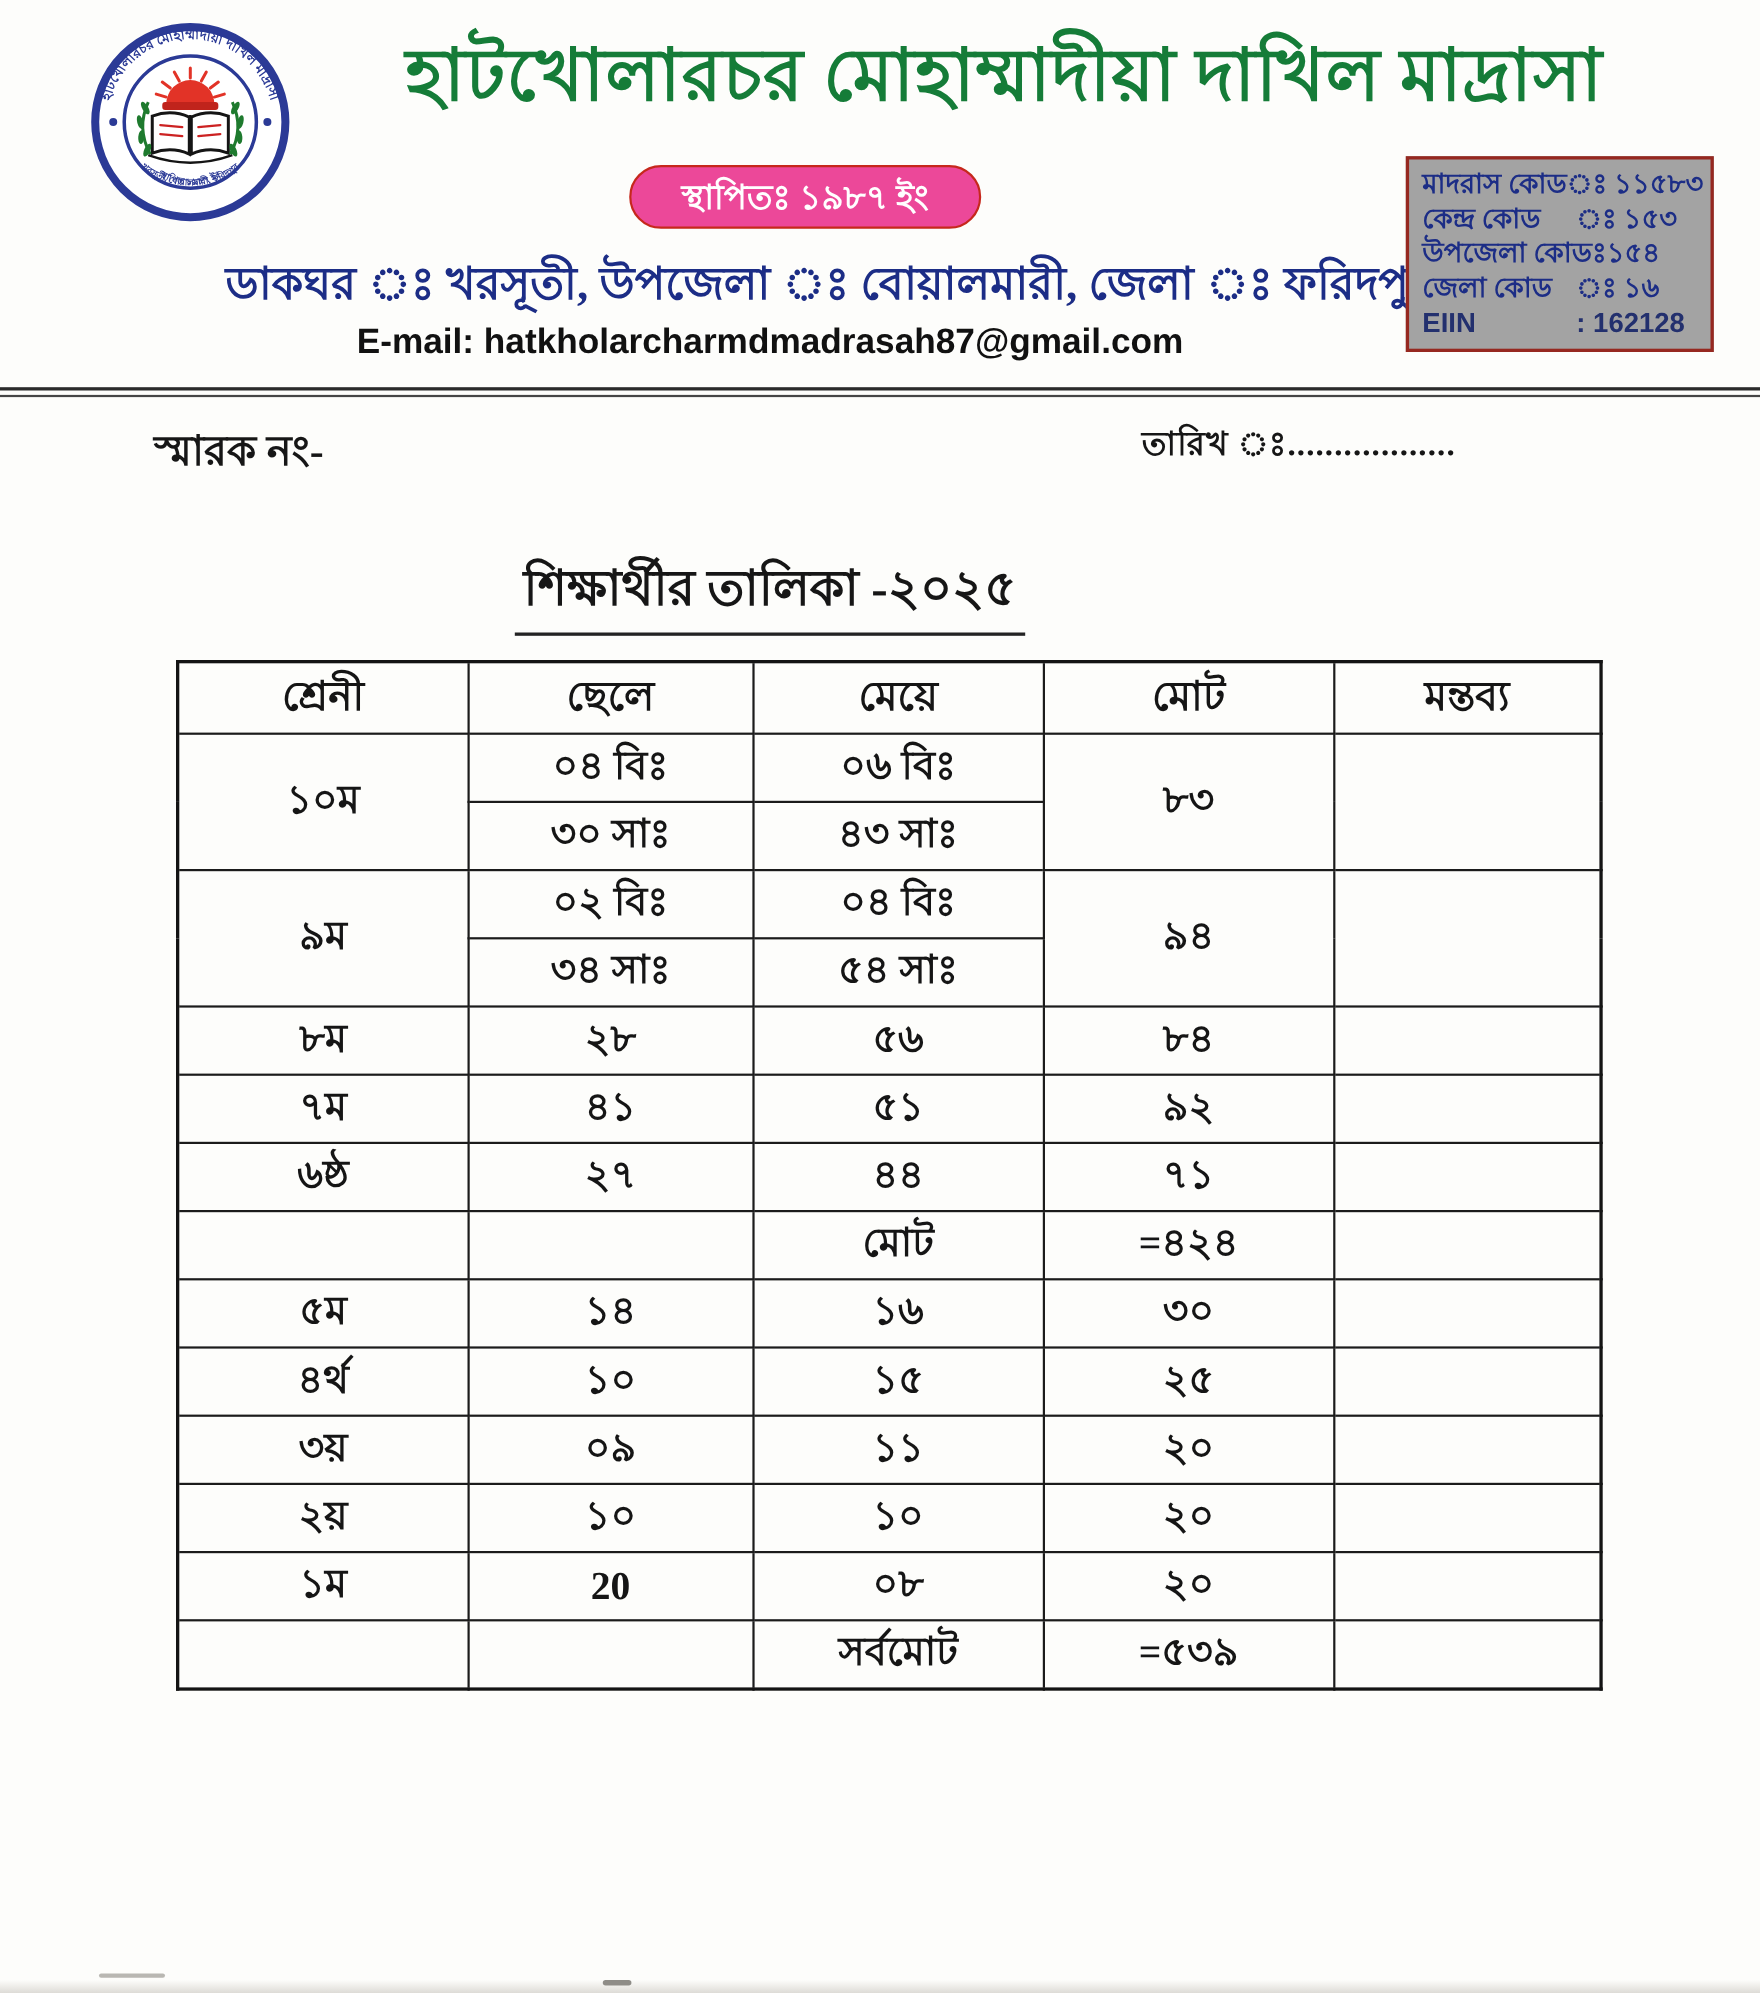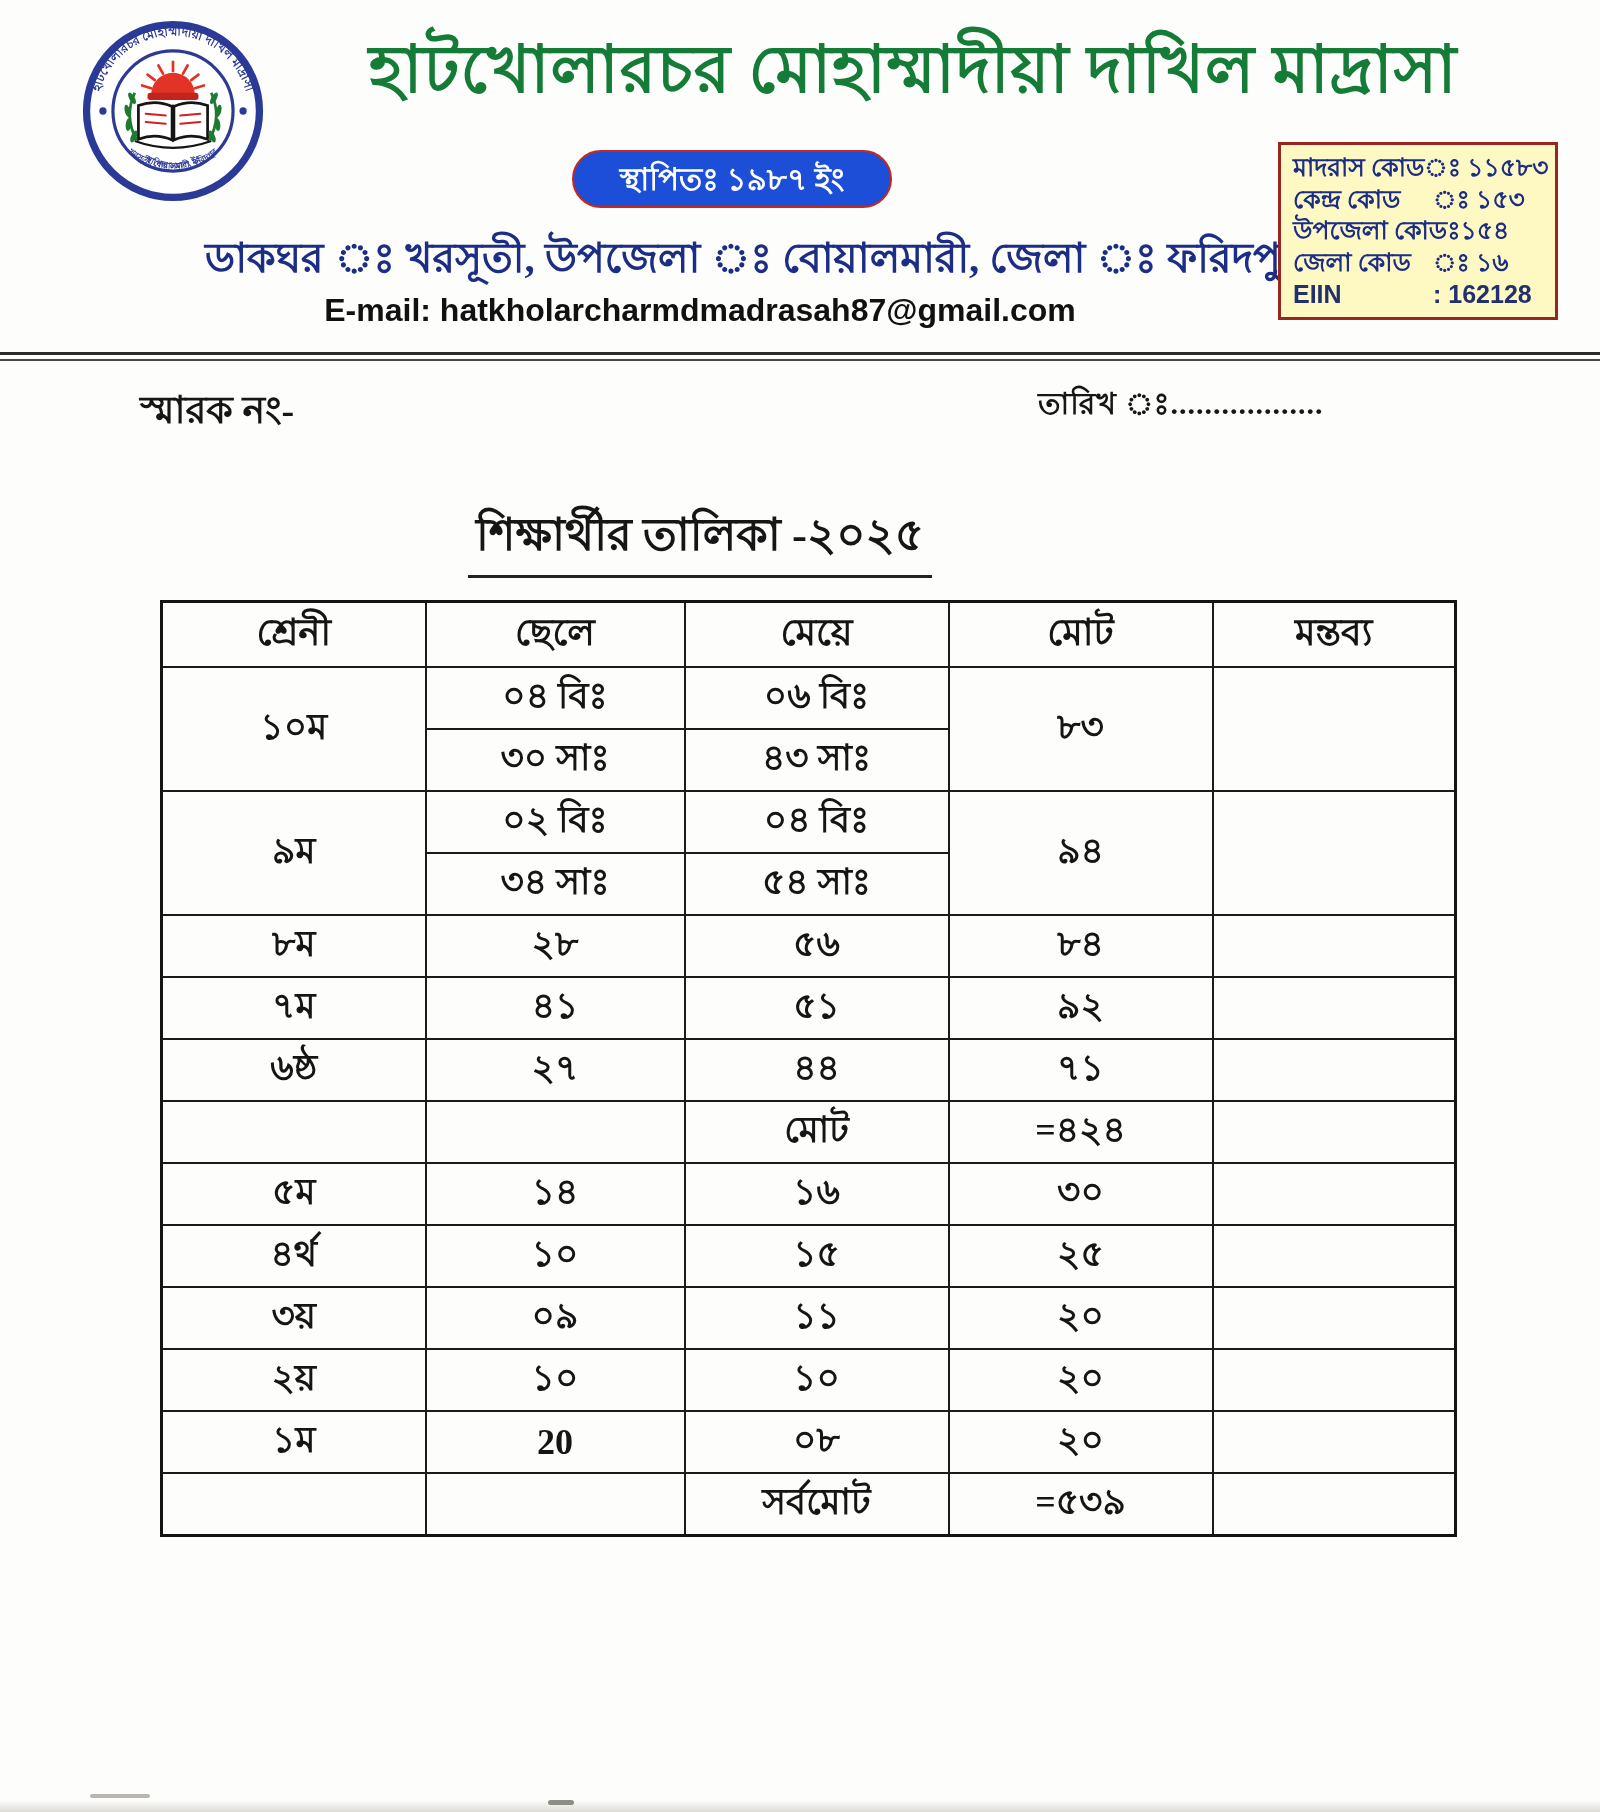--- a/index.html
+++ b/index.html
@@ -10,37 +10,37 @@
   }
   
   .logo{position:absolute;left:82px;top:20px;width:182px;height:182px;}
   .school-name{
     position:absolute;left:248px;top:18px;width:1330px;height:108px;
     text-align:center;font-size:66px;line-height:104px;font-weight:bold;
     color:#157c38;letter-spacing:1px;white-space:nowrap;
   }
   .badge{
     position:absolute;left:572px;top:150px;width:320px;height:58px;
-    background:#1d4ed8;border:2px solid #c6281c;border-radius:30px;
+    background:#ec4899;border:2px solid #c6281c;border-radius:30px;
     color:#ffffff;font-size:31px;font-weight:bold;text-align:center;
     line-height:56px;box-sizing:border-box;
   }
   .address-line{
     position:absolute;left:205px;top:226px;width:1075px;height:52px;
     text-align:center;font-size:41px;font-weight:bold;color:#1c2d86;
     white-space:nowrap;
   }
   .email-line{
     position:absolute;left:150px;top:292px;width:1100px;height:38px;
     text-align:center;font-size:32px;font-weight:bold;color:#111111;
     font-family:"Liberation Sans","DejaVu Sans",sans-serif;
   }
   .codes-box{
     position:absolute;left:1278px;top:142px;width:280px;height:178px;
-    box-sizing:border-box;border:3px solid #962820;background:#fef9c3;
+    box-sizing:border-box;border:3px solid #962820;background:#a3a3a3;
     padding:8px 10px 8px 12px;display:flex;flex-direction:column;
     justify-content:space-between;
   }
   .code-row{display:flex;font-size:25px;font-weight:bold;color:#1c2d86;line-height:30px;}
   .code-row .lbl{flex:1 1 auto;text-align:left;white-space:nowrap;}
   .code-row .val{flex:0 0 112px;text-align:left;white-space:nowrap;}
   .code-row.latin{font-family:"Liberation Sans","DejaVu Sans",sans-serif;color:#23306e;}
   
   .rule-a{position:absolute;left:0;top:352px;width:1600px;height:3px;background:#2b2b2b;}
   .rule-b{position:absolute;left:0;top:359px;width:1600px;height:2px;background:#454545;}

